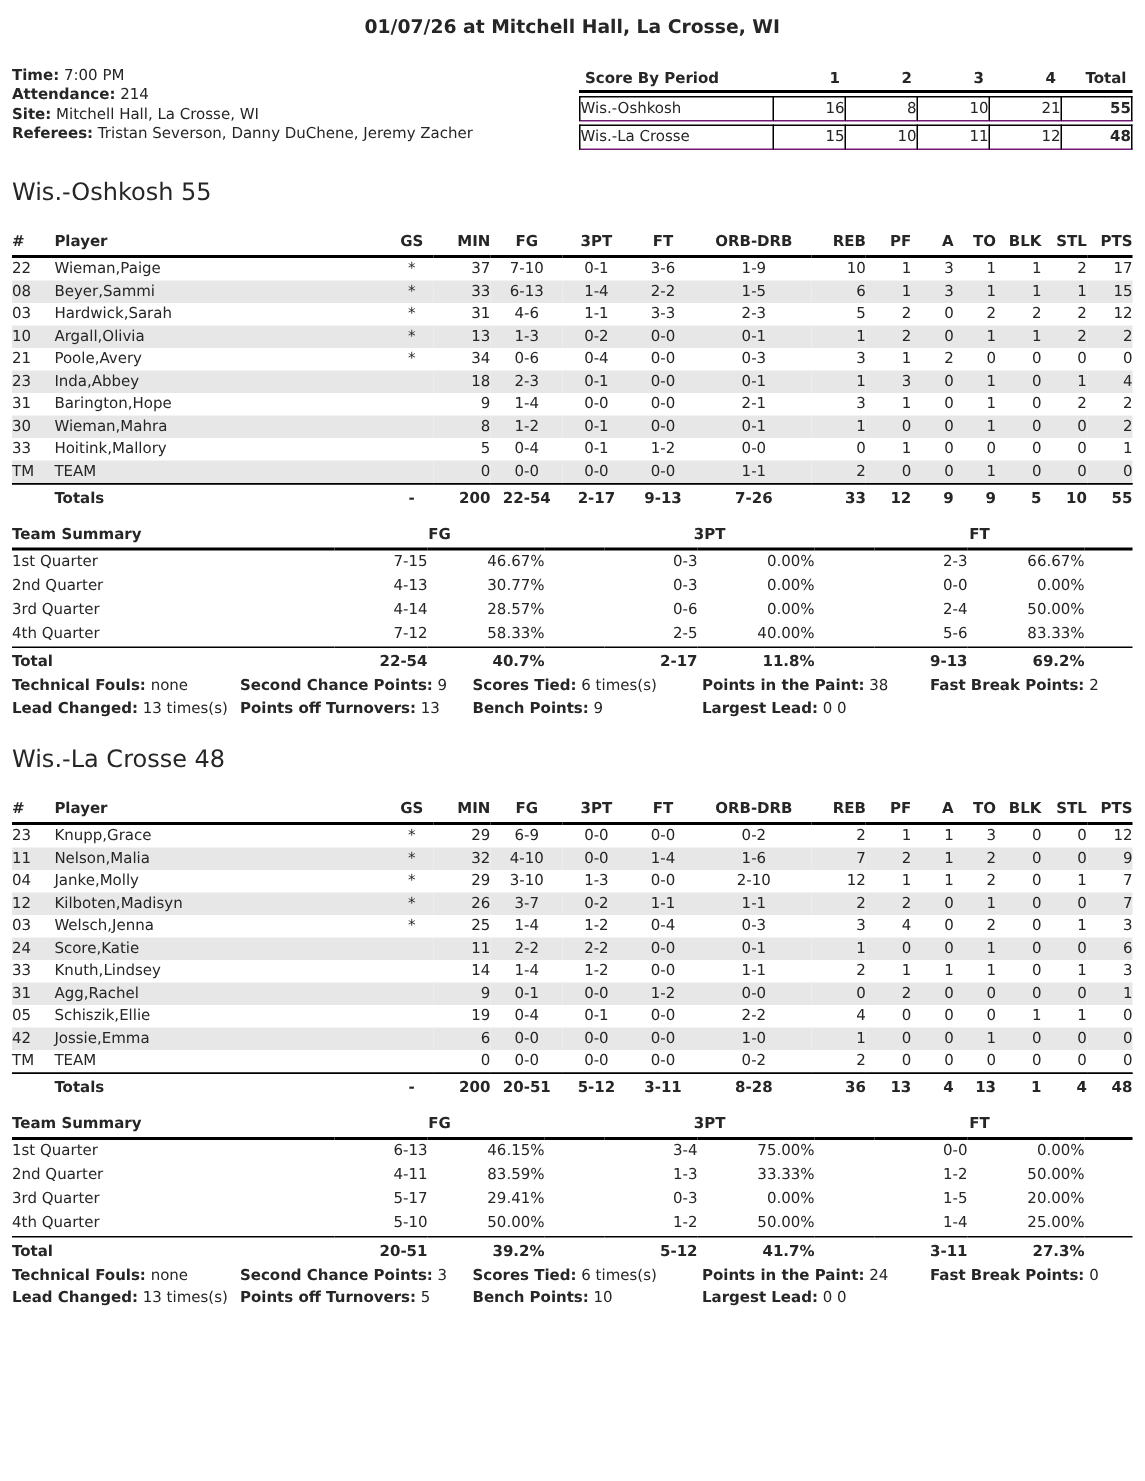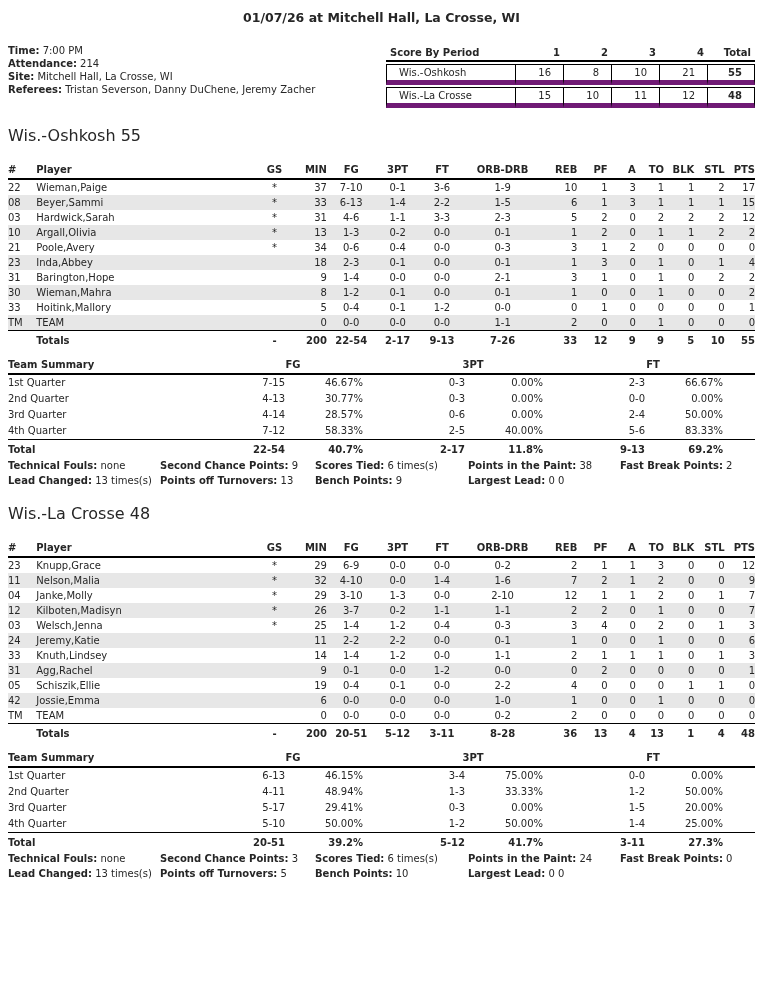--- a/index.html
+++ b/index.html
@@ -13,21 +13,21 @@
   .top-row{display:flex;justify-content:space-between;align-items:flex-start;margin-top:16px;}
   .game-info{line-height:13px;white-space:nowrap;}
   b{font-weight:bold;}
 
   table{border-collapse:collapse;}
   .al{text-align:left;}.ac{text-align:center;}.ar{text-align:right;}
 
   
   .score-table{border-collapse:separate;border-spacing:0 2px;width:369px;table-layout:fixed;margin-top:0;}
   .score-table th{font-weight:bold;border-bottom:2px solid #000;padding:1px 4px 2px;}
-  .score-table td{padding:2px 12px;border-top:1px solid #000;border-bottom:5px solid #701a75;}
+  .score-table td{padding:2px 0;border-top:1px solid #000;border-bottom:1px solid #701a75;}
   .score-table td.team{border-left:1px solid #000;border-right:1px solid #000;}
   .score-table td.per{border-right:1px solid #000;}
   .score-table td.tot{border-right:1px solid #000;font-weight:bold;}
 
   section.team{margin-top:19px;}
   .team-heading{font-size:16px;font-weight:normal;margin:0;line-height:14px;}
 
   
   .box-table{width:747px;table-layout:fixed;margin-top:19px;}
   .box-table th{border-bottom:2px solid #000;padding:2px 0 3px;font-weight:bold;}
@@ -566,21 +566,21 @@
             <td class="ar">3</td>
             <td class="ar">4</td>
             <td class="ar">0</td>
             <td class="ar">2</td>
             <td class="ar">0</td>
             <td class="ar">1</td>
             <td class="ar">3</td>
           </tr>
           <tr>
             <td class="al">24</td>
-            <td class="al">Jeremy,Katie</td>
+            <td class="al">Score,Katie</td>
             <td class="ac"></td>
             <td class="ar">11</td>
             <td class="ac">2-2</td>
             <td class="ac">2-2</td>
             <td class="ac">0-0</td>
             <td class="ac">0-1</td>
             <td class="ar">1</td>
             <td class="ar">0</td>
             <td class="ar">0</td>
             <td class="ar">1</td>
@@ -727,21 +727,21 @@
             <td class="ar">3-4</td>
             <td class="ar">75.00%</td>
             <td></td>
             <td class="ar">0-0</td>
             <td class="ar">0.00%</td>
             <td></td>
           </tr>
           <tr>
             <td class="al">2nd Quarter</td>
             <td class="ar">4-11</td>
-            <td class="ar">48.94%</td>
+            <td class="ar">83.59%</td>
             <td></td>
             <td class="ar">1-3</td>
             <td class="ar">33.33%</td>
             <td></td>
             <td class="ar">1-2</td>
             <td class="ar">50.00%</td>
             <td></td>
           </tr>
           <tr>
             <td class="al">3rd Quarter</td>

